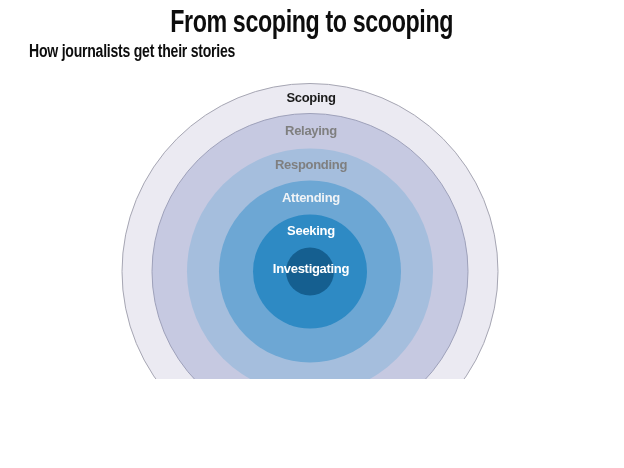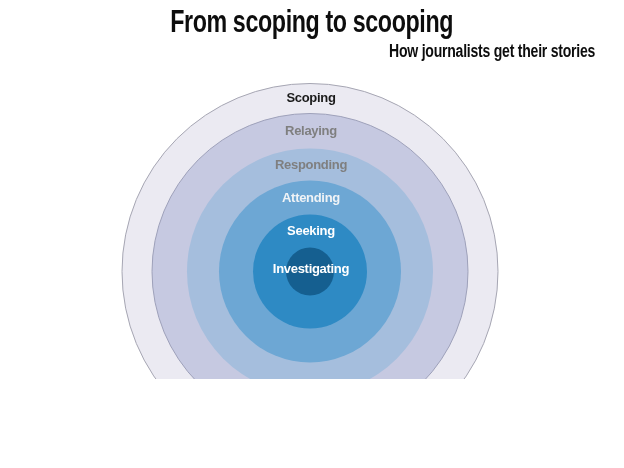--- a/index.html
+++ b/index.html
@@ -27,21 +27,21 @@
     line-height: 32px;
     font-weight: bold;
     letter-spacing: -0.5px;
     color: #0d0d0d;
     white-space: nowrap;
   }
   .subtitle-wrap {
     position: absolute;
     left: 0; top: 42px;
     width: 624px;
-    text-align: right;
+    text-align: left;
   }
   .subtitle-inner {
     display: inline-block;
     transform: scaleX(0.78);
     transform-origin: 50% 50%;
     font-size: 18px;
     line-height: 19px;
     font-weight: bold;
     letter-spacing: -0.3px;
     color: #0d0d0d;

